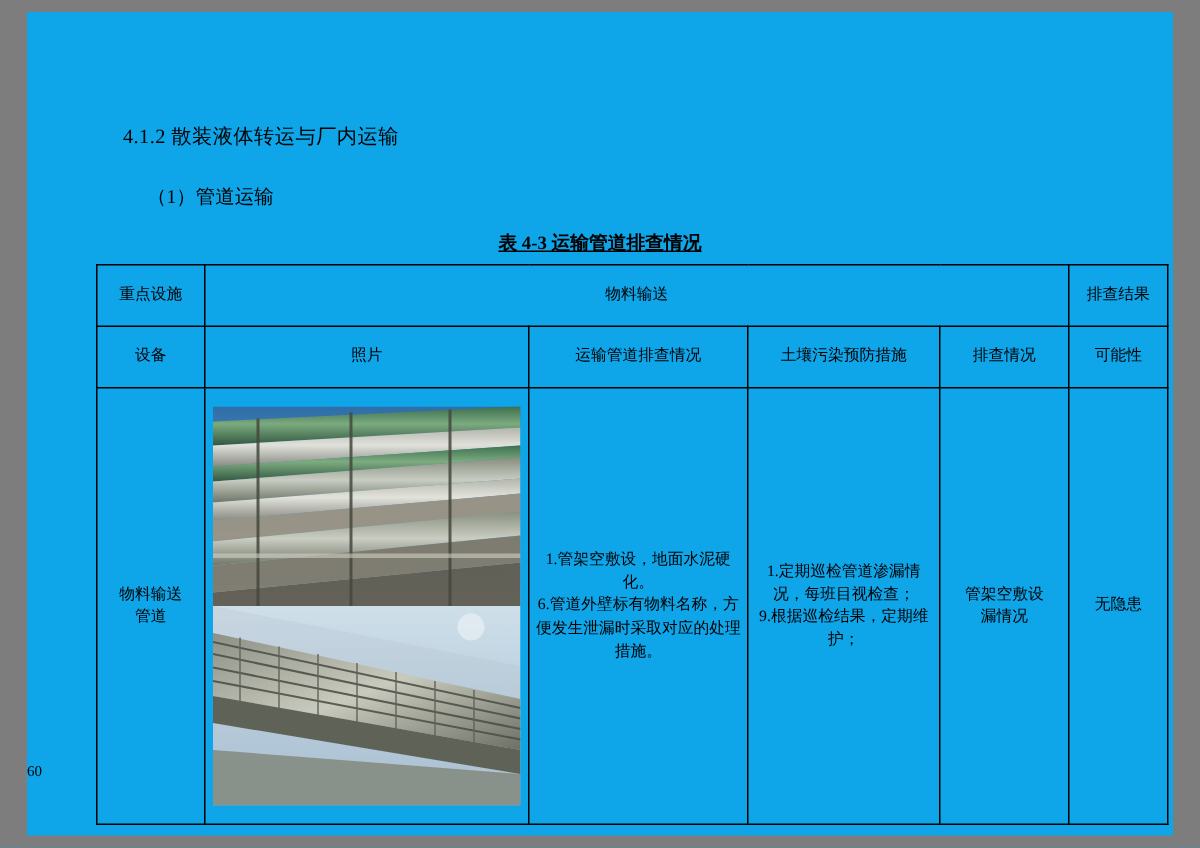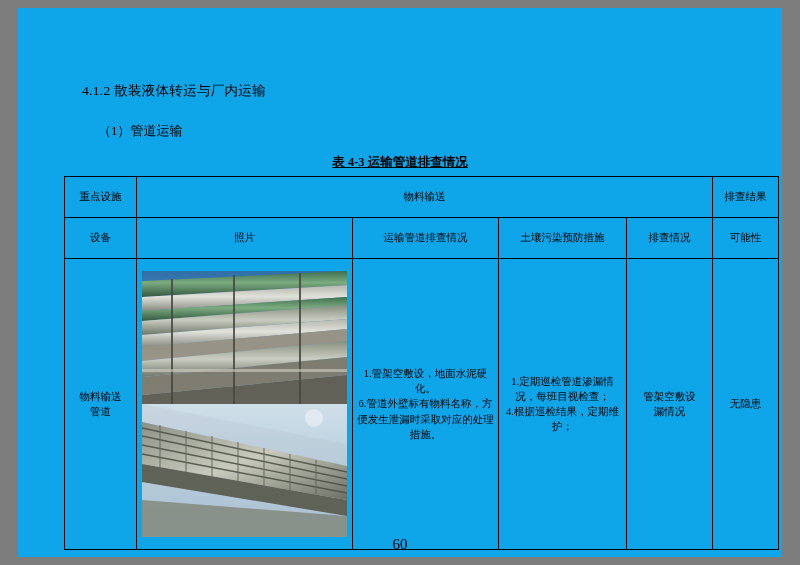--- a/index.html
+++ b/index.html
@@ -90,23 +90,23 @@
     width: 205px;
     height: 133px;
     display: block;
     position: relative;
     overflow: hidden;
   }
   .pagenum {
     position: absolute;
     left: 0;
     right: 0;
-    top: 528px;
-    text-align: center;
-    font-size: 15px;
+    top: 501px;
+    text-align: left;
+    font-size: 10px;
     color: #000;
   }
   .two-line { line-height: 1.6; margin-left: 36px; }
 </style>
 </head>
 <body>
 
 <div class="page">
   <div class="content">
 
@@ -218,21 +218,21 @@
                 <line x1="174" y1="56" x2="174" y2="94"></line>
               </g>
               <polygon points="0,96 205,112 205,133 0,133" fill="#7f8478" opacity="0.8"></polygon>
               <circle cx="172" cy="14" r="9" fill="#eef3f6" opacity="0.6"></circle>
             </svg>
           </div>
         </td>
         <td class="just" style="white-space:pre-line">1.管架空敷设，地面水泥硬化。
 6.管道外壁标有物料名称，方便发生泄漏时采取对应的处理措施。</td>
         <td class="just" style="white-space:pre-line">1.定期巡检管道渗漏情况，每班目视检查；
-4.根据巡检结果，定期维护；</td>
+9.根据巡检结果，定期维护；</td>
         <td class="cell-body" style="white-space:pre-line">管架空敷设
 漏情况</td>
         <td class="cell-body">无隐患</td>
       </tr>
     </tbody>
       </table>
   </div>
 
   <div class="pagenum">60</div>
 </div>

